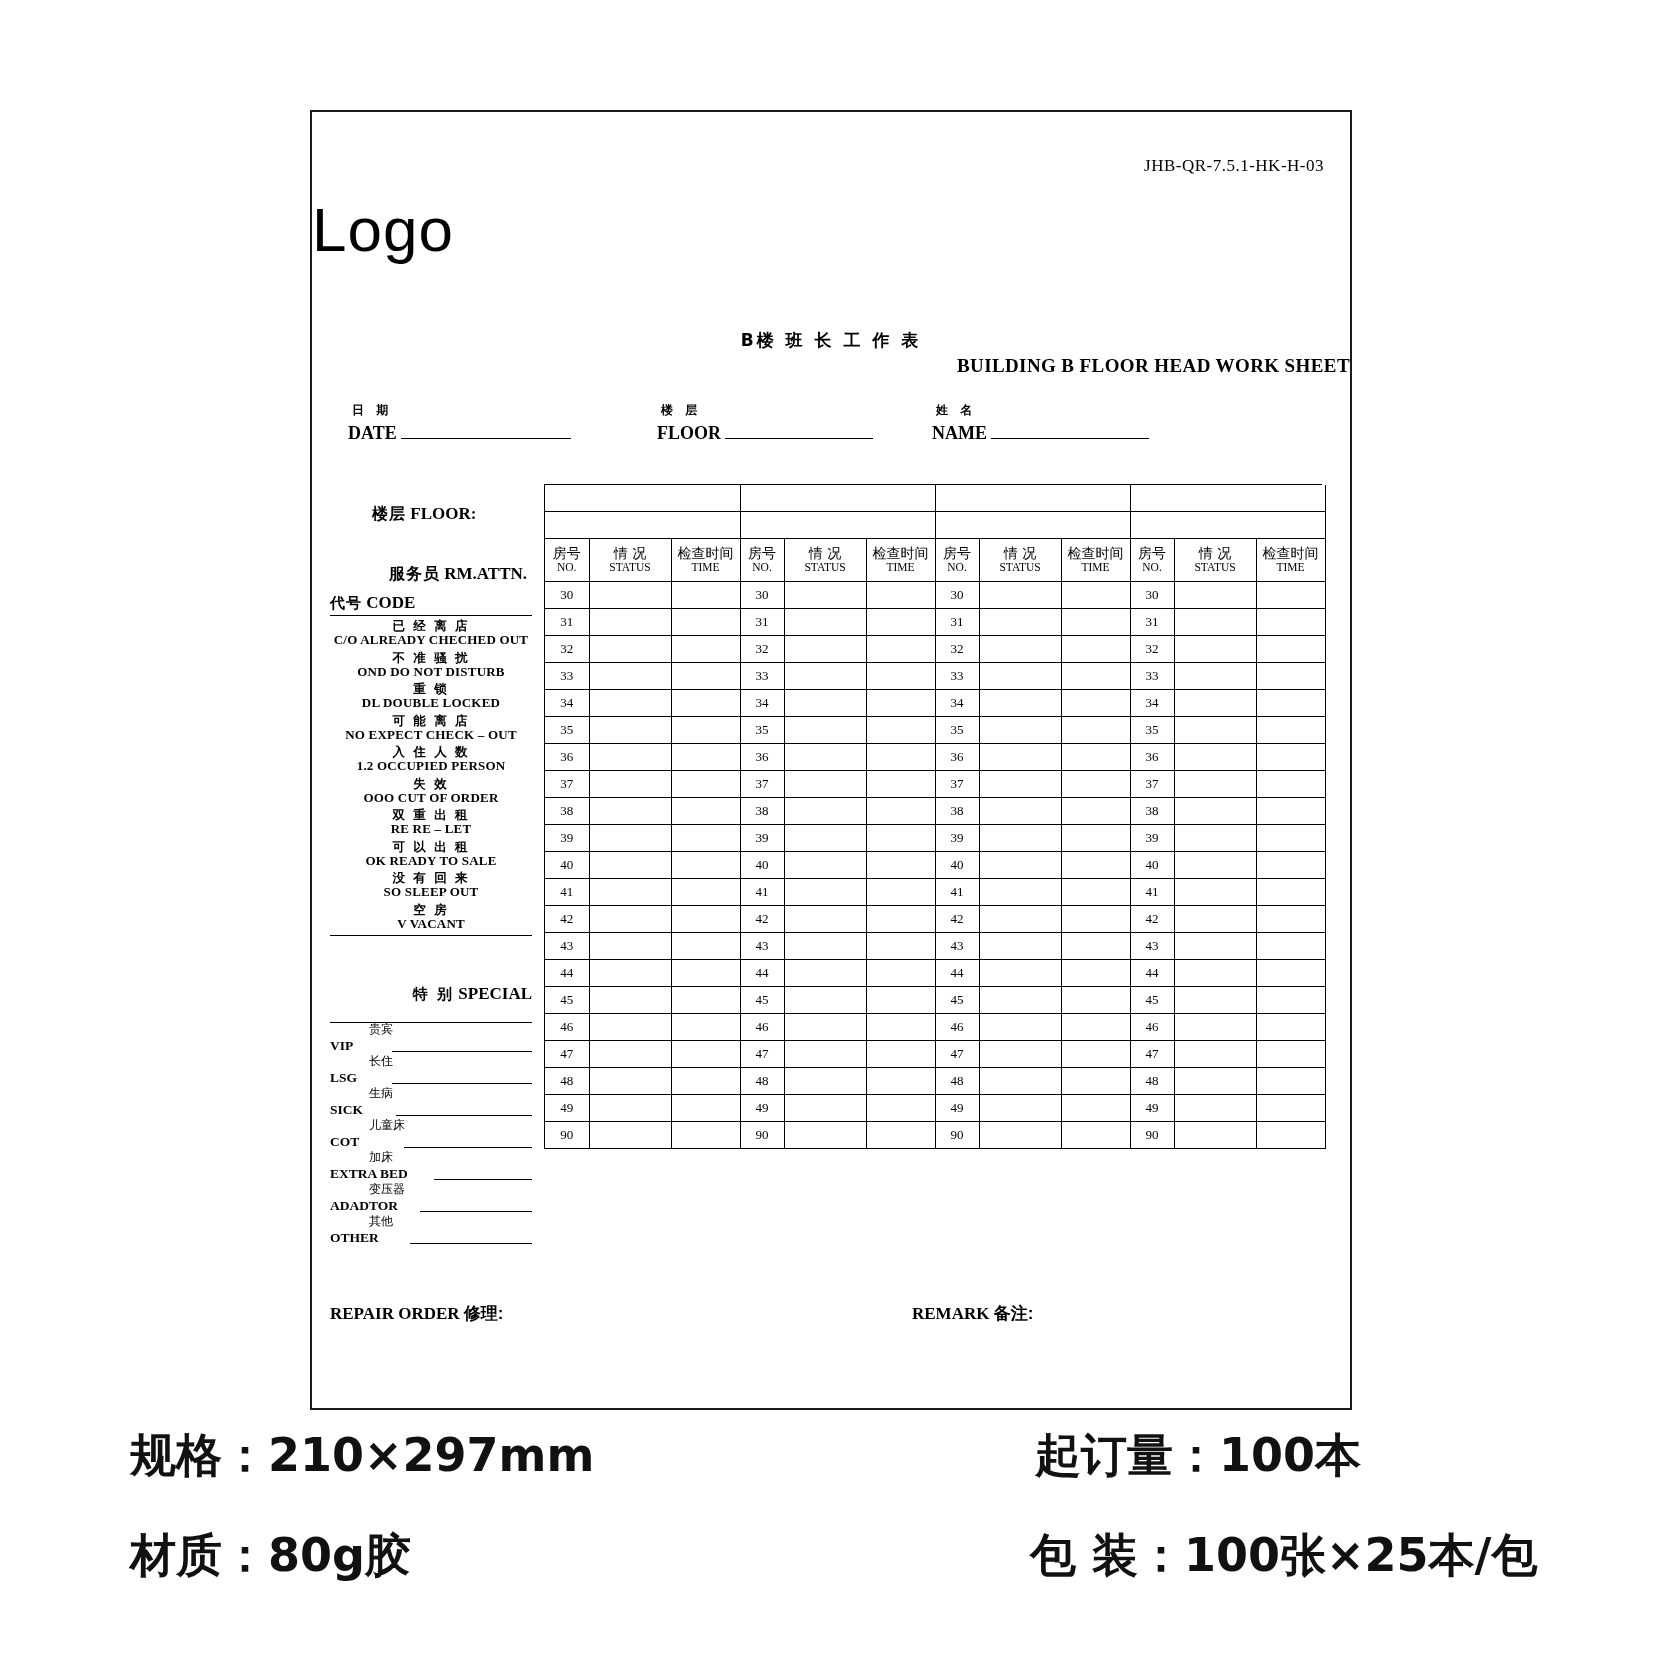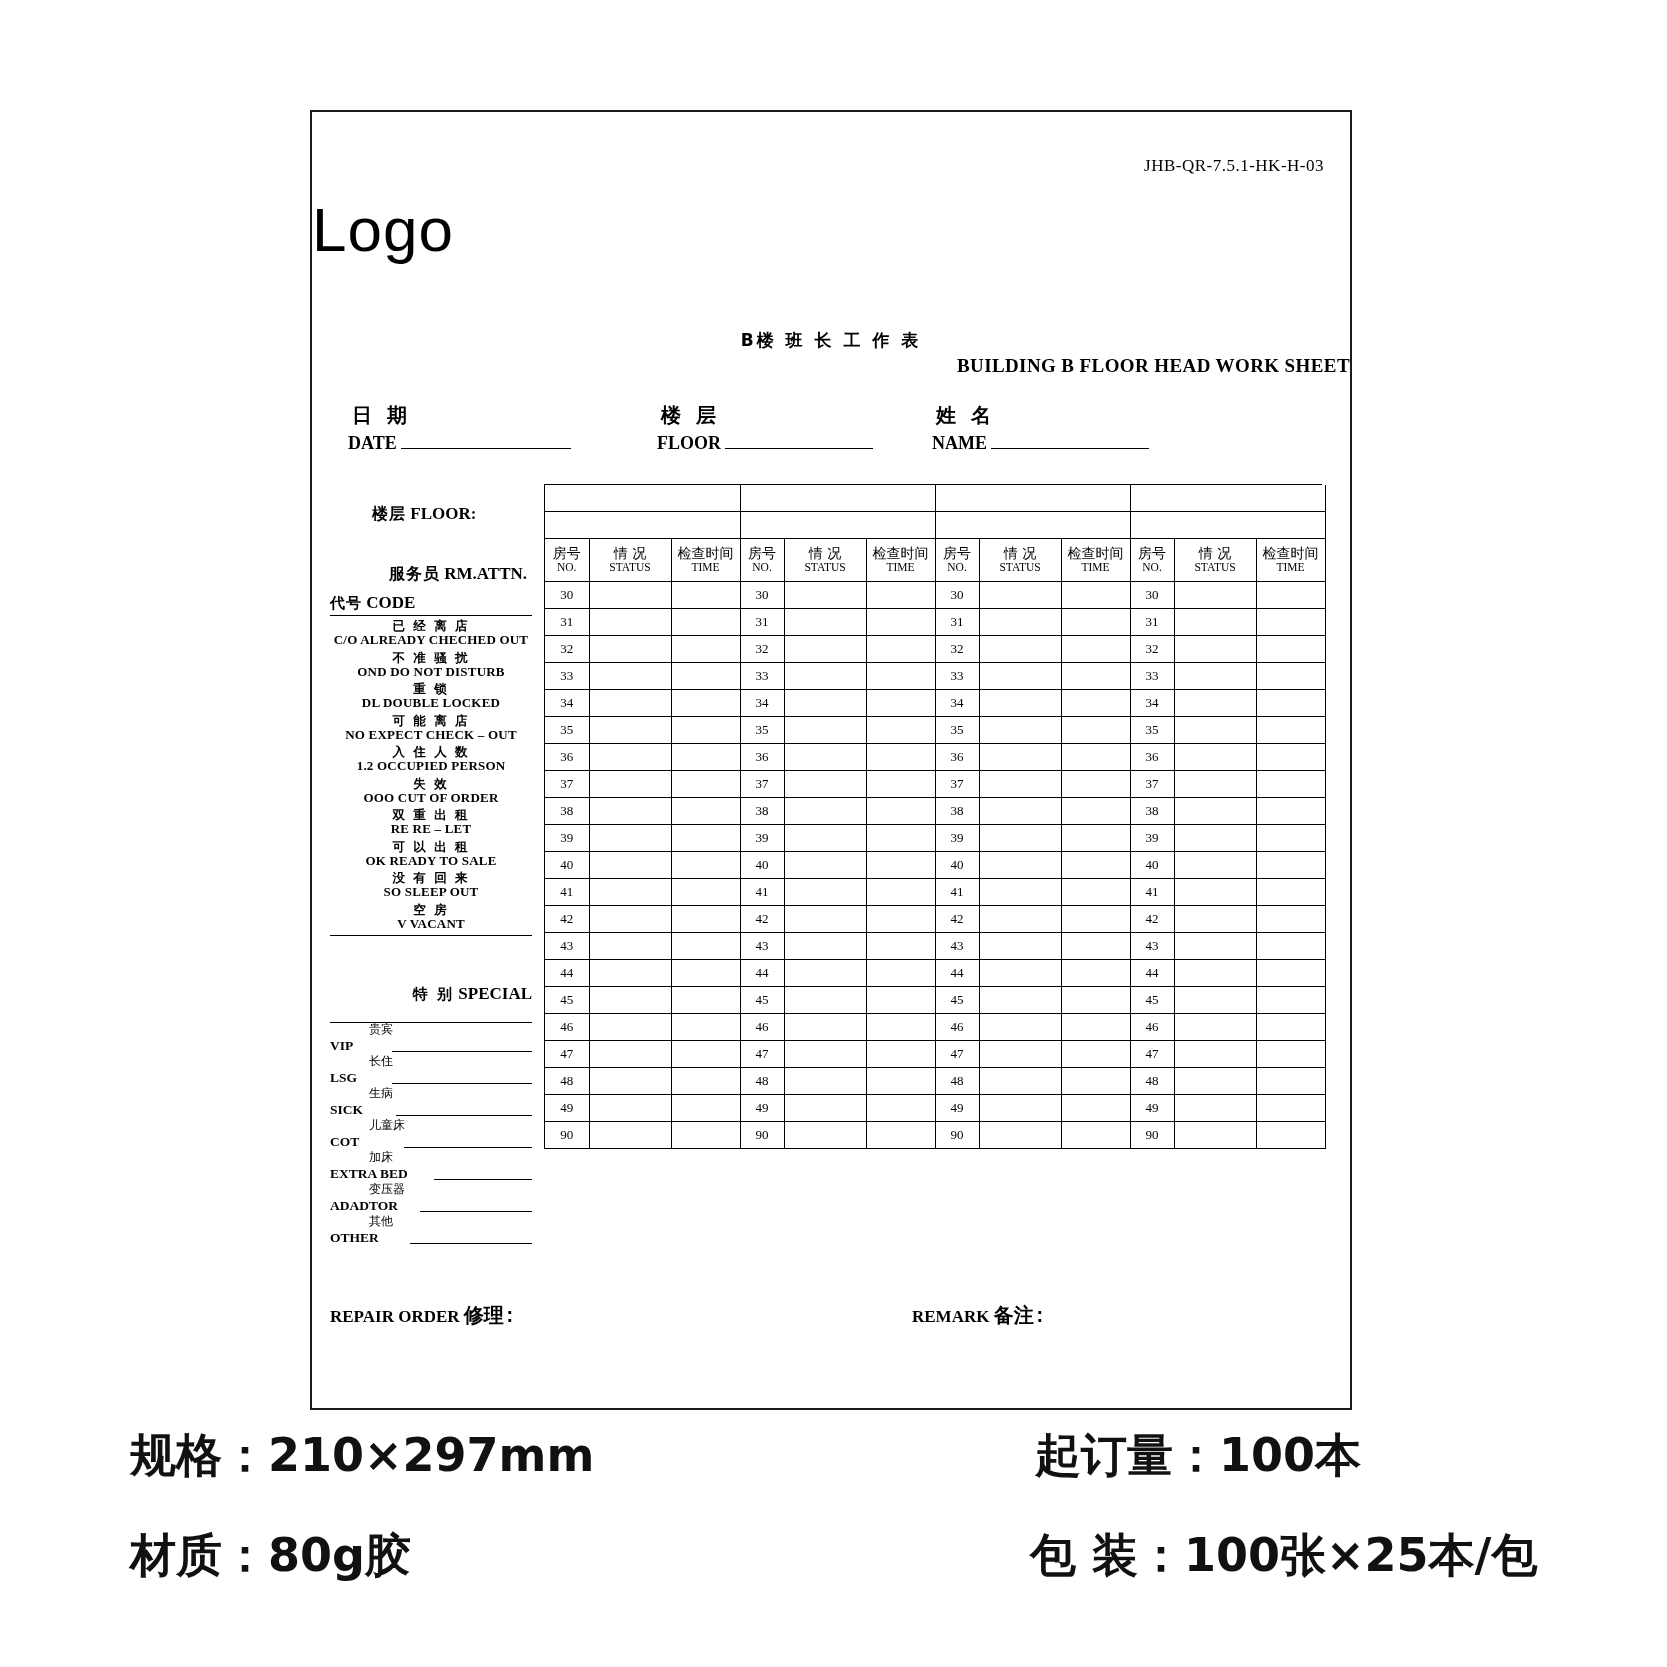--- a/index.html
+++ b/index.html
@@ -75,21 +75,21 @@
     position: absolute;
     top: 290px;
     left: 0;
     width: 100%;
     height: 56px;
   }
   .field {
     position: absolute;
   }
   .field .cn {
-    font-size: 20px;
+    font-size: 12px;
     font-weight: bold;
     letter-spacing: 4px;
     font-family: "DejaVu Sans", sans-serif;
     display: block;
     margin-left: 4px;
   }
   .field .en {
     font-size: 18px;
     font-weight: bold;
     display: inline-block;
@@ -256,22 +256,22 @@
     font-weight: bold;
   }
   .footer-right {
     position: absolute;
     left: 600px;
     top: 1190px;
     font-size: 17px;
     font-weight: bold;
   }
   .footer-left .cn, .footer-right .cn {
-    font-family: Liberation Mono, monospace;
-    font-size: 20px;
+    font-family: Liberation Sans, sans-serif;
+    font-size: 17px;
   }
 
   
   .specs {
     position: absolute;
     left: 0;
     top: 1425px;
     width: 1667px;
     height: 230px;
   }

